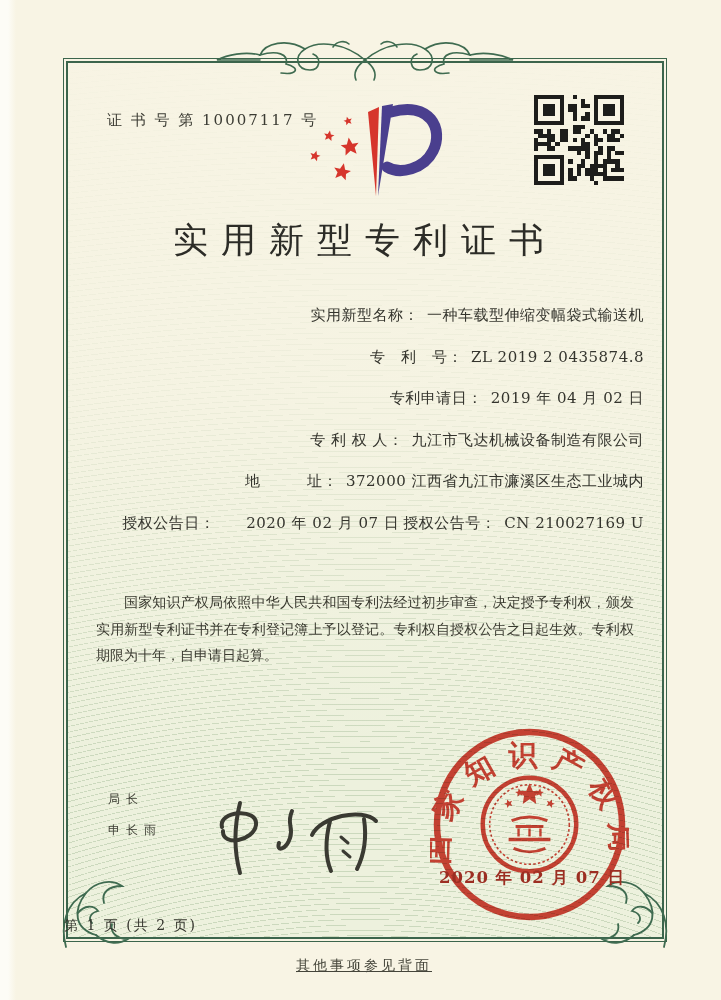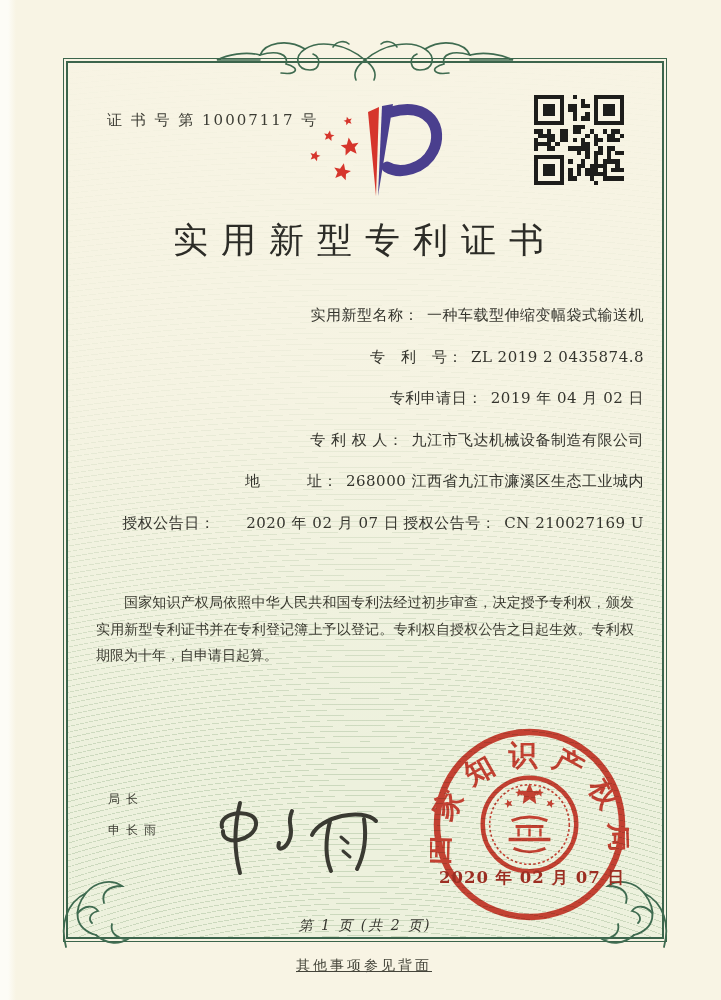--- a/index.html
+++ b/index.html
@@ -59,21 +59,21 @@
   .signer div{margin-bottom:14px;letter-spacing:6px;}
   .signature{position:absolute;left:146px;top:734px;width:192px;height:84px;}
 
   .seal{position:absolute;left:366px;top:666px;width:199px;height:199px;mix-blend-mode:multiply;opacity:.93;}
   .seal-date{
     position:absolute;left:368px;top:808px;width:200px;text-align:center;
     font-size:16.5px;font-weight:bold;letter-spacing:1px;color:#9c2e22;
     font-family:"DejaVu Serif","Liberation Serif",serif;
   }
 
-  .page-num{position:absolute;left:0;top:858px;width:100%;text-align:center;font-size:14px;letter-spacing:2px;color:#34342d;font-style:italic;}
+  .page-num{position:absolute;left:0;top:858px;width:100%;font-size:14px;letter-spacing:2px;color:#34342d;}
   .back-note{position:absolute;left:63px;top:957px;width:602px;text-align:center;font-size:14px;letter-spacing:3px;color:#45453a;text-decoration:underline;}
 </style>
 </head>
 <body>
 
 <div class="page">
 
   <div class="frame">
     <div class="frame-bg"></div>
 
@@ -266,21 +266,21 @@
       <div class="field-row">
         <span class="flabel">专　利　号：</span><span class="fvalue">ZL 2019 2 0435874.8</span>
       </div>
       <div class="field-row">
         <span class="flabel">专利申请日：</span><span class="fvalue">2019 年 04 月 02 日</span>
       </div>
       <div class="field-row">
         <span class="flabel">专 利 权 人：</span><span class="fvalue">九江市飞达机械设备制造有限公司</span>
       </div>
       <div class="field-row">
-        <span class="flabel">地　　　址：</span><span class="fvalue">268000 江西省九江市濂溪区生态工业城内</span>
+        <span class="flabel">地　　　址：</span><span class="fvalue">372000 江西省九江市濂溪区生态工业城内</span>
       </div>
       <div class="field-row">
         <span class="flabel">授权公告日：</span><span class="fvalue grant-val">2020 年 02 月 07 日</span><span class="flabel grant-label2">授权公告号：</span><span class="fvalue">CN 210027169 U</span>
       </div>
     </div>
 
     <div class="body-text">
       <p>国家知识产权局依照中华人民共和国专利法经过初步审查，决定授予专利权，颁发实用新型专利证书并在专利登记簿上予以登记。专利权自授权公告之日起生效。专利权期限为十年，自申请日起算。</p>
     </div>
 

